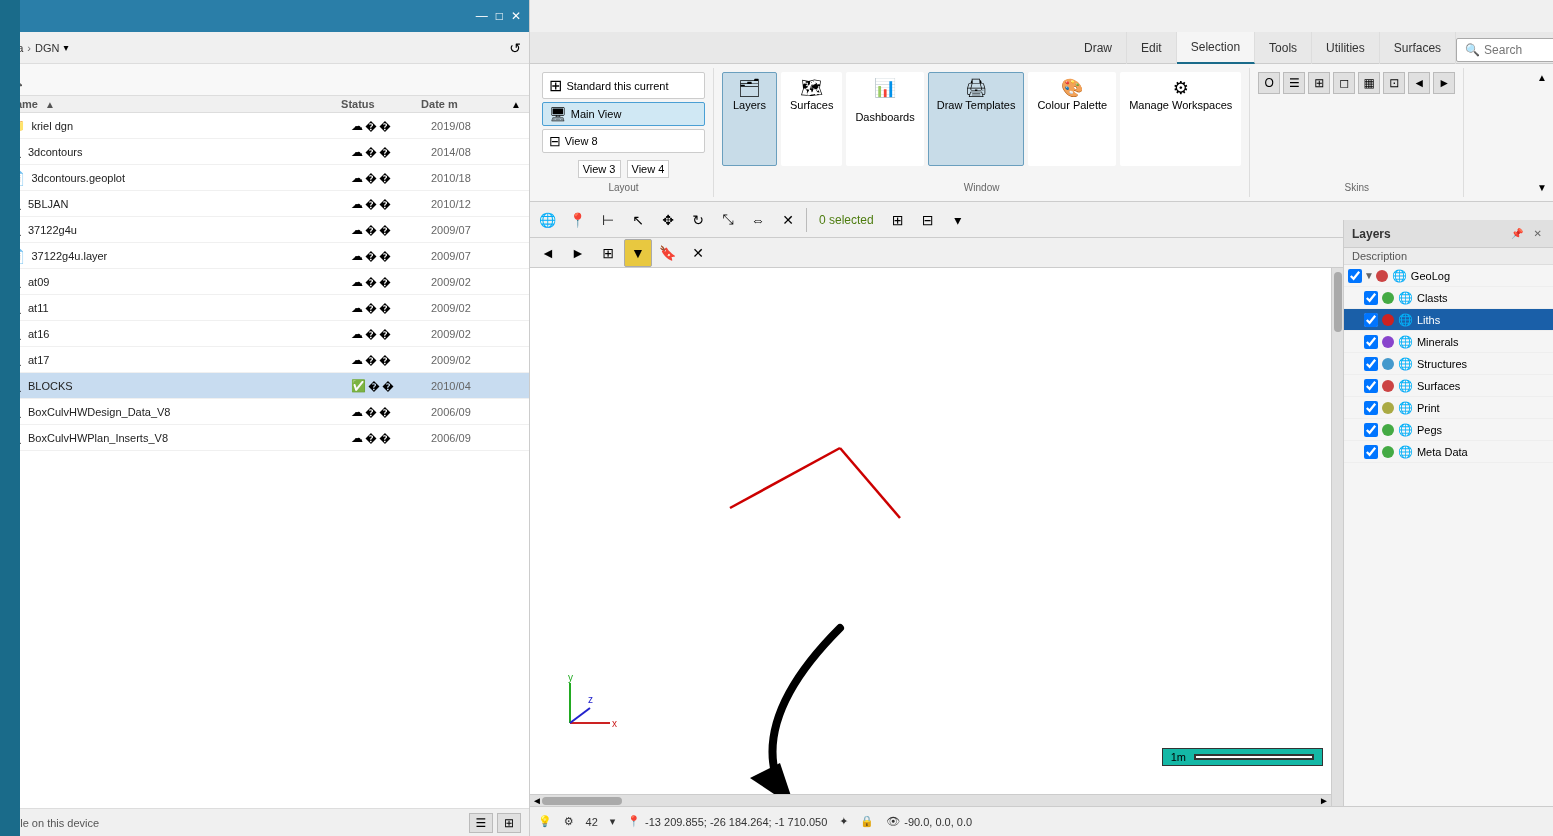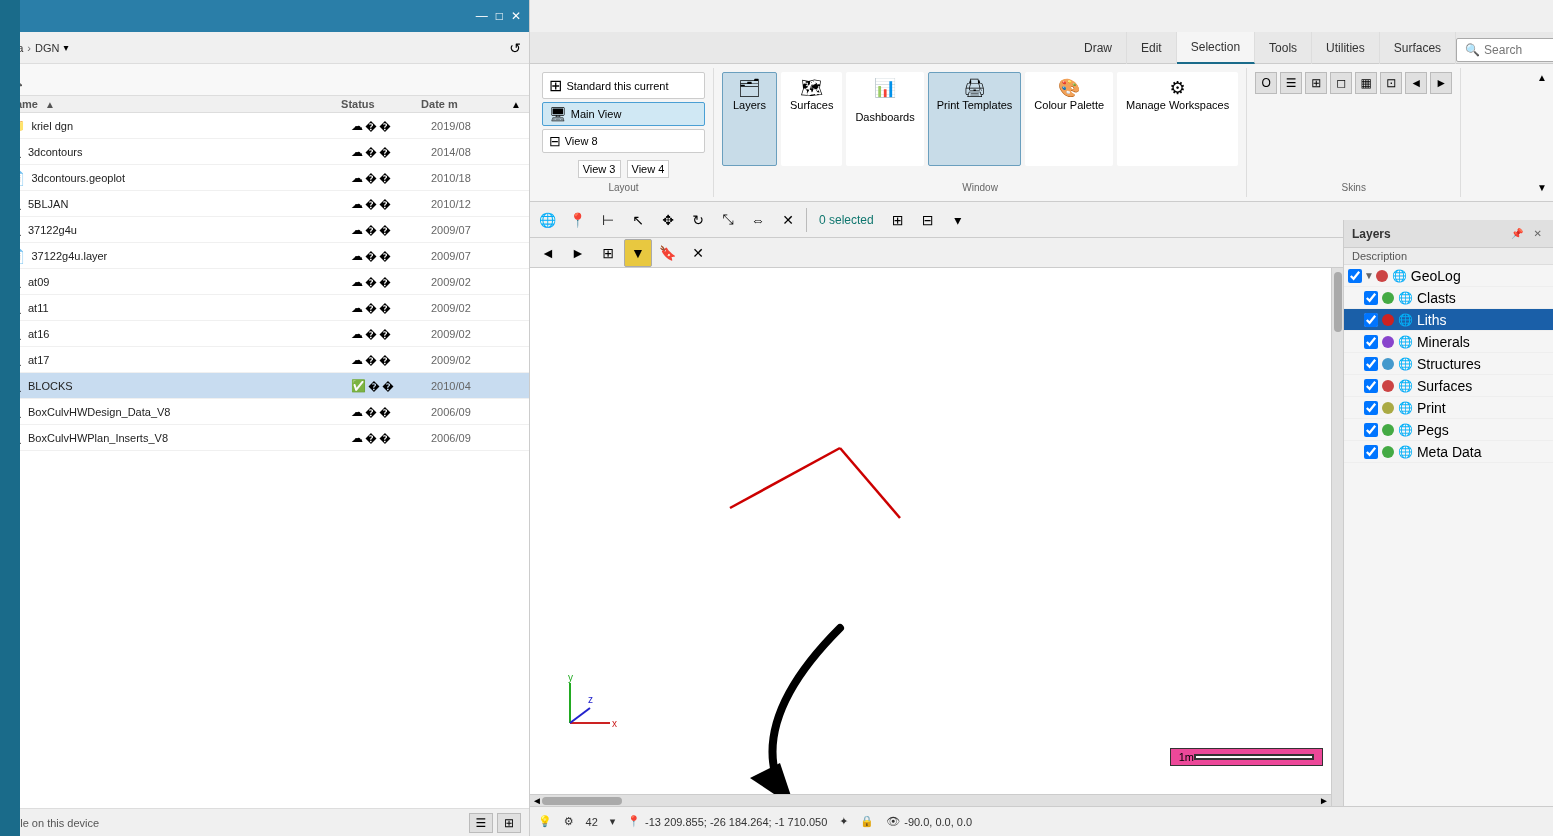--- a/index.html
+++ b/index.html
@@ -24,21 +24,21 @@
     .toolbar-row {
       position: absolute; top: 202px; left: 0; right: 0; height: 36px;
       background: #f0f0f0; border-bottom: 1px solid #ccc;
       display: flex; align-items: center; padding: 0 4px; gap: 2px;
     }
     .tool-btn {
       width: 28px; height: 28px; display: flex; align-items: center; justify-content: center;
       cursor: pointer; border: 1px solid transparent; border-radius: 2px; font-size: 14px;
     }
     .tool-separator { width: 1px; height: 24px; background: #bbb; margin: 0 2px; }
-    .selected-count { font-size: 12px; color: #0f766e; padding: 0 8px; }
+    .selected-count { font-size: 12px; color: #4d7c0f; padding: 0 8px; }
 
     
     .toolbar-row2 {
       position: absolute; top: 238px; left: 530px; right: 0; height: 30px;
       background: #f0f0f0; border-bottom: 1px solid #ccc;
       display: flex; align-items: center; padding: 0 4px; gap: 2px;
     }
     .viewport {
       position: absolute; top: 268px; left: 530px; right: 210px; bottom: 30px;
       background: #ffffff; overflow: hidden;
@@ -63,21 +63,21 @@
     .layers-body { flex: 1; overflow-y: auto; }
     .layer-item {
       display: flex; align-items: center; padding: 2px 4px; cursor: pointer;
       border-bottom: 1px solid #eee; height: 22px;
     }
     .layer-item.selected { background: #1a5fa8; color: white; }
     .layer-item.selected .layer-name { color: white; }
     .layer-checkbox { width: 14px; height: 14px; margin-right: 2px; }
     .layer-color { width: 12px; height: 12px; border-radius: 50%; margin-right: 4px; flex-shrink: 0; }
     .layer-icon { margin-right: 4px; font-size: 12px; }
-    .layer-name { font-size: 14px; }
+    .layer-name { font-size: 11px; }
 
     
     .file-panel {
       position: absolute; top: 0; left: 0; width: 530px; bottom: 0;
       background: #fff; border-right: 1px solid #ccc; display: flex; flex-direction: column;
     }
     .file-titlebar {
       height: 32px; background: #2a7ea8; display: flex; align-items: center;
       padding: 0 8px; justify-content: space-between;
     }
@@ -120,22 +120,22 @@
     }
     .file-footer-text { font-size: 11px; color: #555; flex: 1; }
     .file-footer-btns { display: flex; gap: 4px; }
     .footer-btn {
       width: 24px; height: 20px; background: #e0e0e0; border: 1px solid #bbb;
       display: flex; align-items: center; justify-content: center; cursor: pointer;
       font-size: 12px;
     }
     .scale-bar {
       position: absolute; bottom: 40px; right: 20px;
-      background: #ec4899; border: 1px solid #333; padding: 2px 8px; font-size: 11px;
-      display: flex; align-items: center; 
+      background: #14b8a6; border: 1px solid #333; padding: 2px 8px; font-size: 11px;
+      display: flex; align-items: center; gap: 8px;
     }
 
     
     .statusbar {
       position: absolute; bottom: 0; left: 530px; right: 0; height: 30px;
       background: #f0f0f0; border-top: 1px solid #ccc;
       display: flex; align-items: center; padding: 0 8px; gap: 12px;
     }
     .statusbar-item { font-size: 11px; color: #333; display: flex; align-items: center; gap: 4px; }
 
@@ -391,21 +391,21 @@
       <div style="display:flex; flex-direction:column; align-items:center; padding:4px 8px; cursor:pointer; background:#fff; border:1px solid transparent; border-radius:2px; min-width:55px;">
         <span style="font-size:18px;">🗺</span>
         <span style="font-size:11px;">Surfaces</span>
       </div>
       <div style="display:flex; flex-direction:column; align-items:center; padding:4px 8px; cursor:pointer; background:#fff; border:1px solid transparent; border-radius:2px; min-width:55px;">
         <span style="font-size:18px;">📊</span>
         <span style="font-size:11px;margin-top:12px;">Dashboards</span>
       </div>
       <div style="display:flex; flex-direction:column; align-items:center; padding:4px 8px; cursor:pointer; background:#c8dce8; border:1px solid #6a9fbe; border-radius:2px; min-width:60px;">
         <span style="font-size:18px;">🖨</span>
-        <span style="font-size:11px;">Print Templates</span>
+        <span style="font-size:11px;">Draw Templates</span>
       </div>
       <div style="display:flex; flex-direction:column; align-items:center; padding:4px 8px; cursor:pointer; background:#fff; border:1px solid transparent; border-radius:2px; min-width:60px;">
         <span style="font-size:18px;">🎨</span>
         <span style="font-size:11px;">Colour Palette</span>
       </div>
       <div style="display:flex; flex-direction:column; align-items:center; padding:4px 8px; cursor:pointer; background:#fff; border:1px solid transparent; border-radius:2px; min-width:80px;">
         <span style="font-size:18px;">⚙</span>
         <span style="font-size:11px;">Manage Workspaces</span>
       </div>
     </div>

